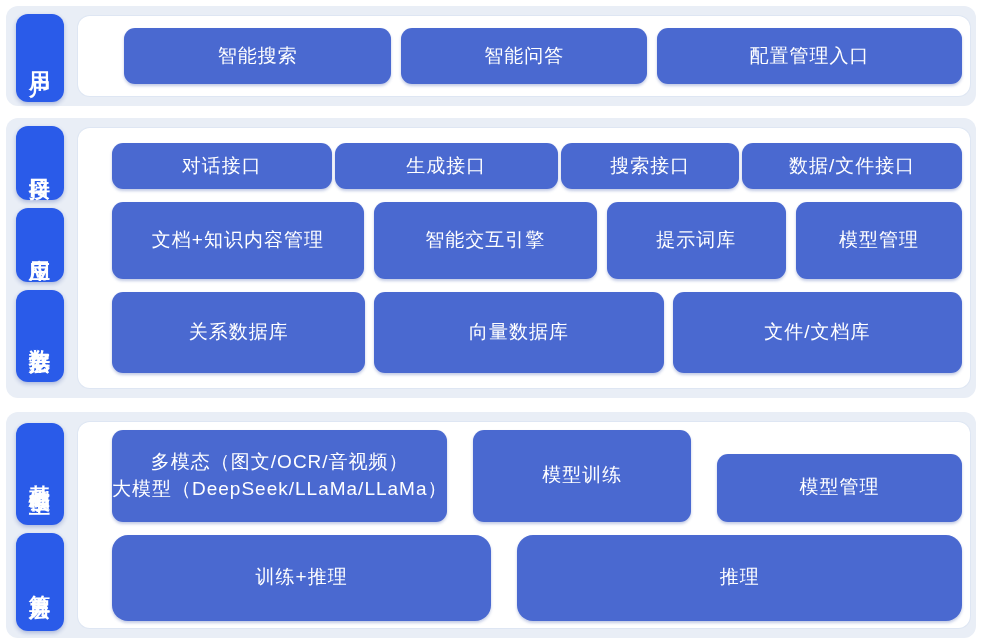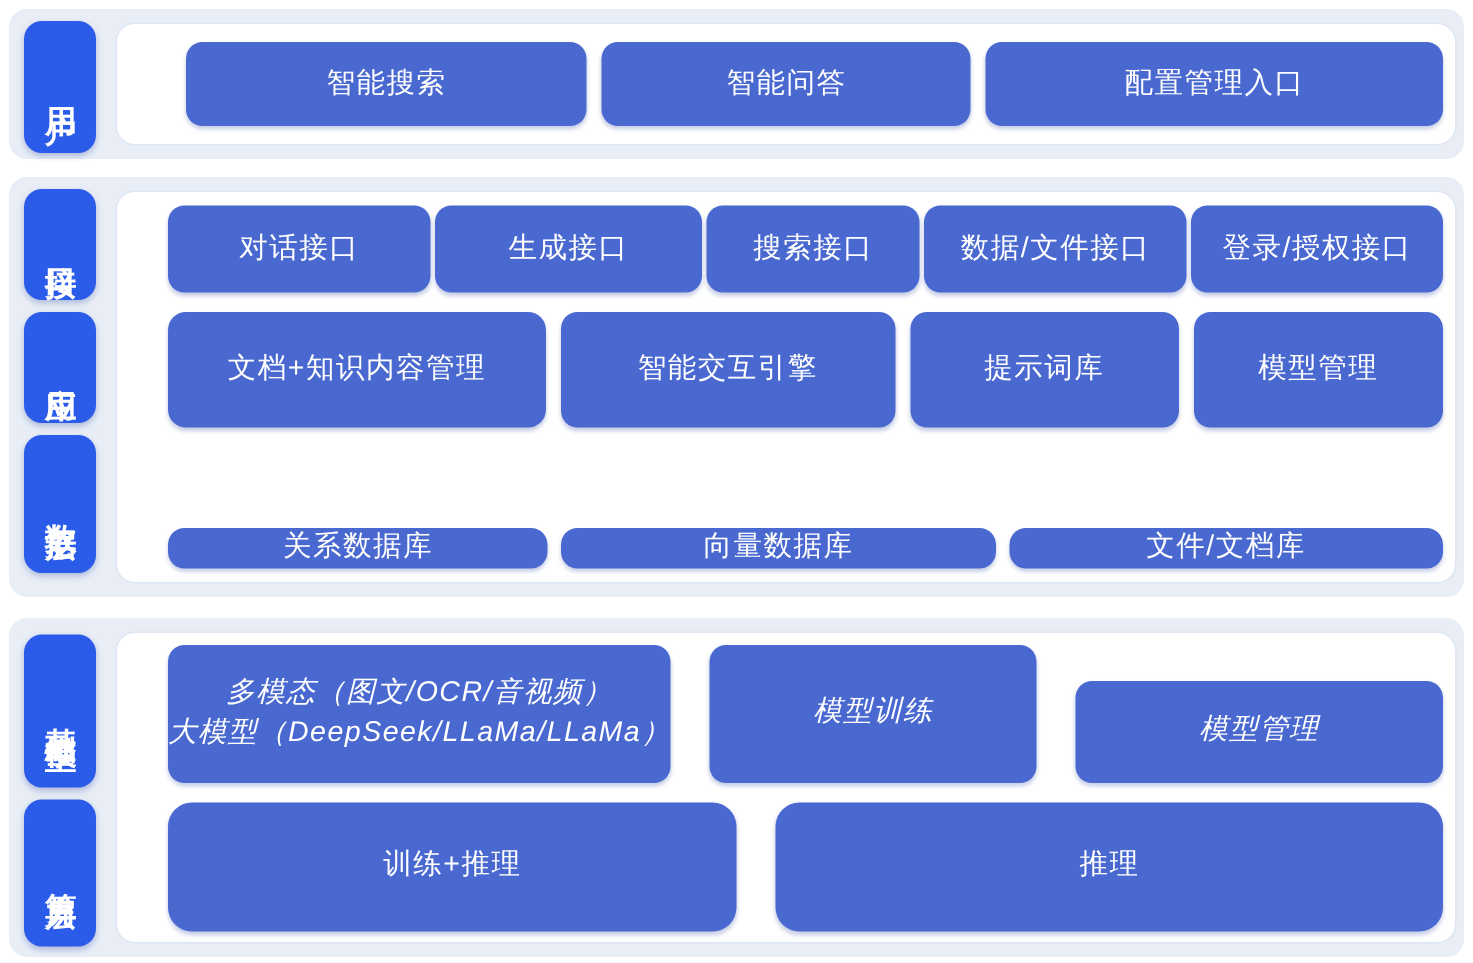--- a/index.html
+++ b/index.html
@@ -101,52 +101,49 @@
           <span class="tile-text">接口</span>
         </div>
         <div class="tile" style="height: 74px;">
           <span class="tile-text">应用</span>
         </div>
         <div class="tile" style="height: 92px;">
           <span class="tile-text">数据层</span>
         </div>
       </div>
       <div class="panel">
-        <div class="row" style="gap: 3px; height: 58px;">
+        <div class="row" style="gap: 3px; height: 46px;">
           <div class="box" style="flex: 170 1 0px;">
             <span class="box-line">对话接口</span>
           </div>
           <div class="box" style="flex: 173 1 0px;">
             <span class="box-line">生成接口</span>
           </div>
           <div class="box" style="flex: 138 1 0px;">
             <span class="box-line">搜索接口</span>
           </div>
           <div class="box" style="flex: 170 1 0px;">
             <span class="box-line">数据/文件接口</span>
           </div>
-          <div class="box" style="flex: 163 1 0px;">
-            <span class="box-line">登录/授权接口</span>
-          </div>
         </div>
         <div class="row" style="gap: 10px; height: 77px;">
-          <div class="box" style="flex: 253 1 0px; border-radius: 12px;">
+          <div class="box" style="flex: 253 1 0px;">
             <span class="box-line">文档+知识内容管理</span>
           </div>
           <div class="box" style="flex: 224 1 0px;">
             <span class="box-line">智能交互引擎</span>
           </div>
           <div class="box" style="flex: 180 1 0px;">
             <span class="box-line">提示词库</span>
           </div>
           <div class="box" style="flex: 167 1 0px;">
             <span class="box-line">模型管理</span>
           </div>
         </div>
-        <div class="row" style="gap: 9px; height: 81px; align-items: flex-end;">
+        <div class="row" style="gap: 9px; height: 81px;">
           <div class="box" style="flex: 253 1 0px;">
             <span class="box-line">关系数据库</span>
           </div>
           <div class="box" style="flex: 289 1 0px;">
             <span class="box-line">向量数据库</span>
           </div>
           <div class="box" style="flex: 289 1 0px;">
             <span class="box-line">文件/文档库</span>
           </div>
         </div>
@@ -155,21 +152,21 @@
     <div class="band band-2">
       <div class="tile-col">
         <div class="tile" style="height: 102px;">
           <span class="tile-text">基础模型</span>
         </div>
         <div class="tile" style="height: 98px;">
           <span class="tile-text">算力层</span>
         </div>
       </div>
       <div class="panel">
-        <div class="row" style="gap: 26px; height: 92px; font-style: italic;">
+        <div class="row" style="gap: 26px; height: 92px;">
           <div class="box" style="flex: 331 1 0px;">
             <span class="box-line">多模态（图文/OCR/音视频）</span>
             <span class="box-line">大模型（DeepSeek/LLaMa/LLaMa）</span>
           </div>
           <div class="box" style="flex: 221 1 0px;">
             <span class="box-line">模型训练</span>
           </div>
           <div class="box" style="flex: 249 1 0px; margin-top: 24px;">
             <span class="box-line">模型管理</span>
           </div>

